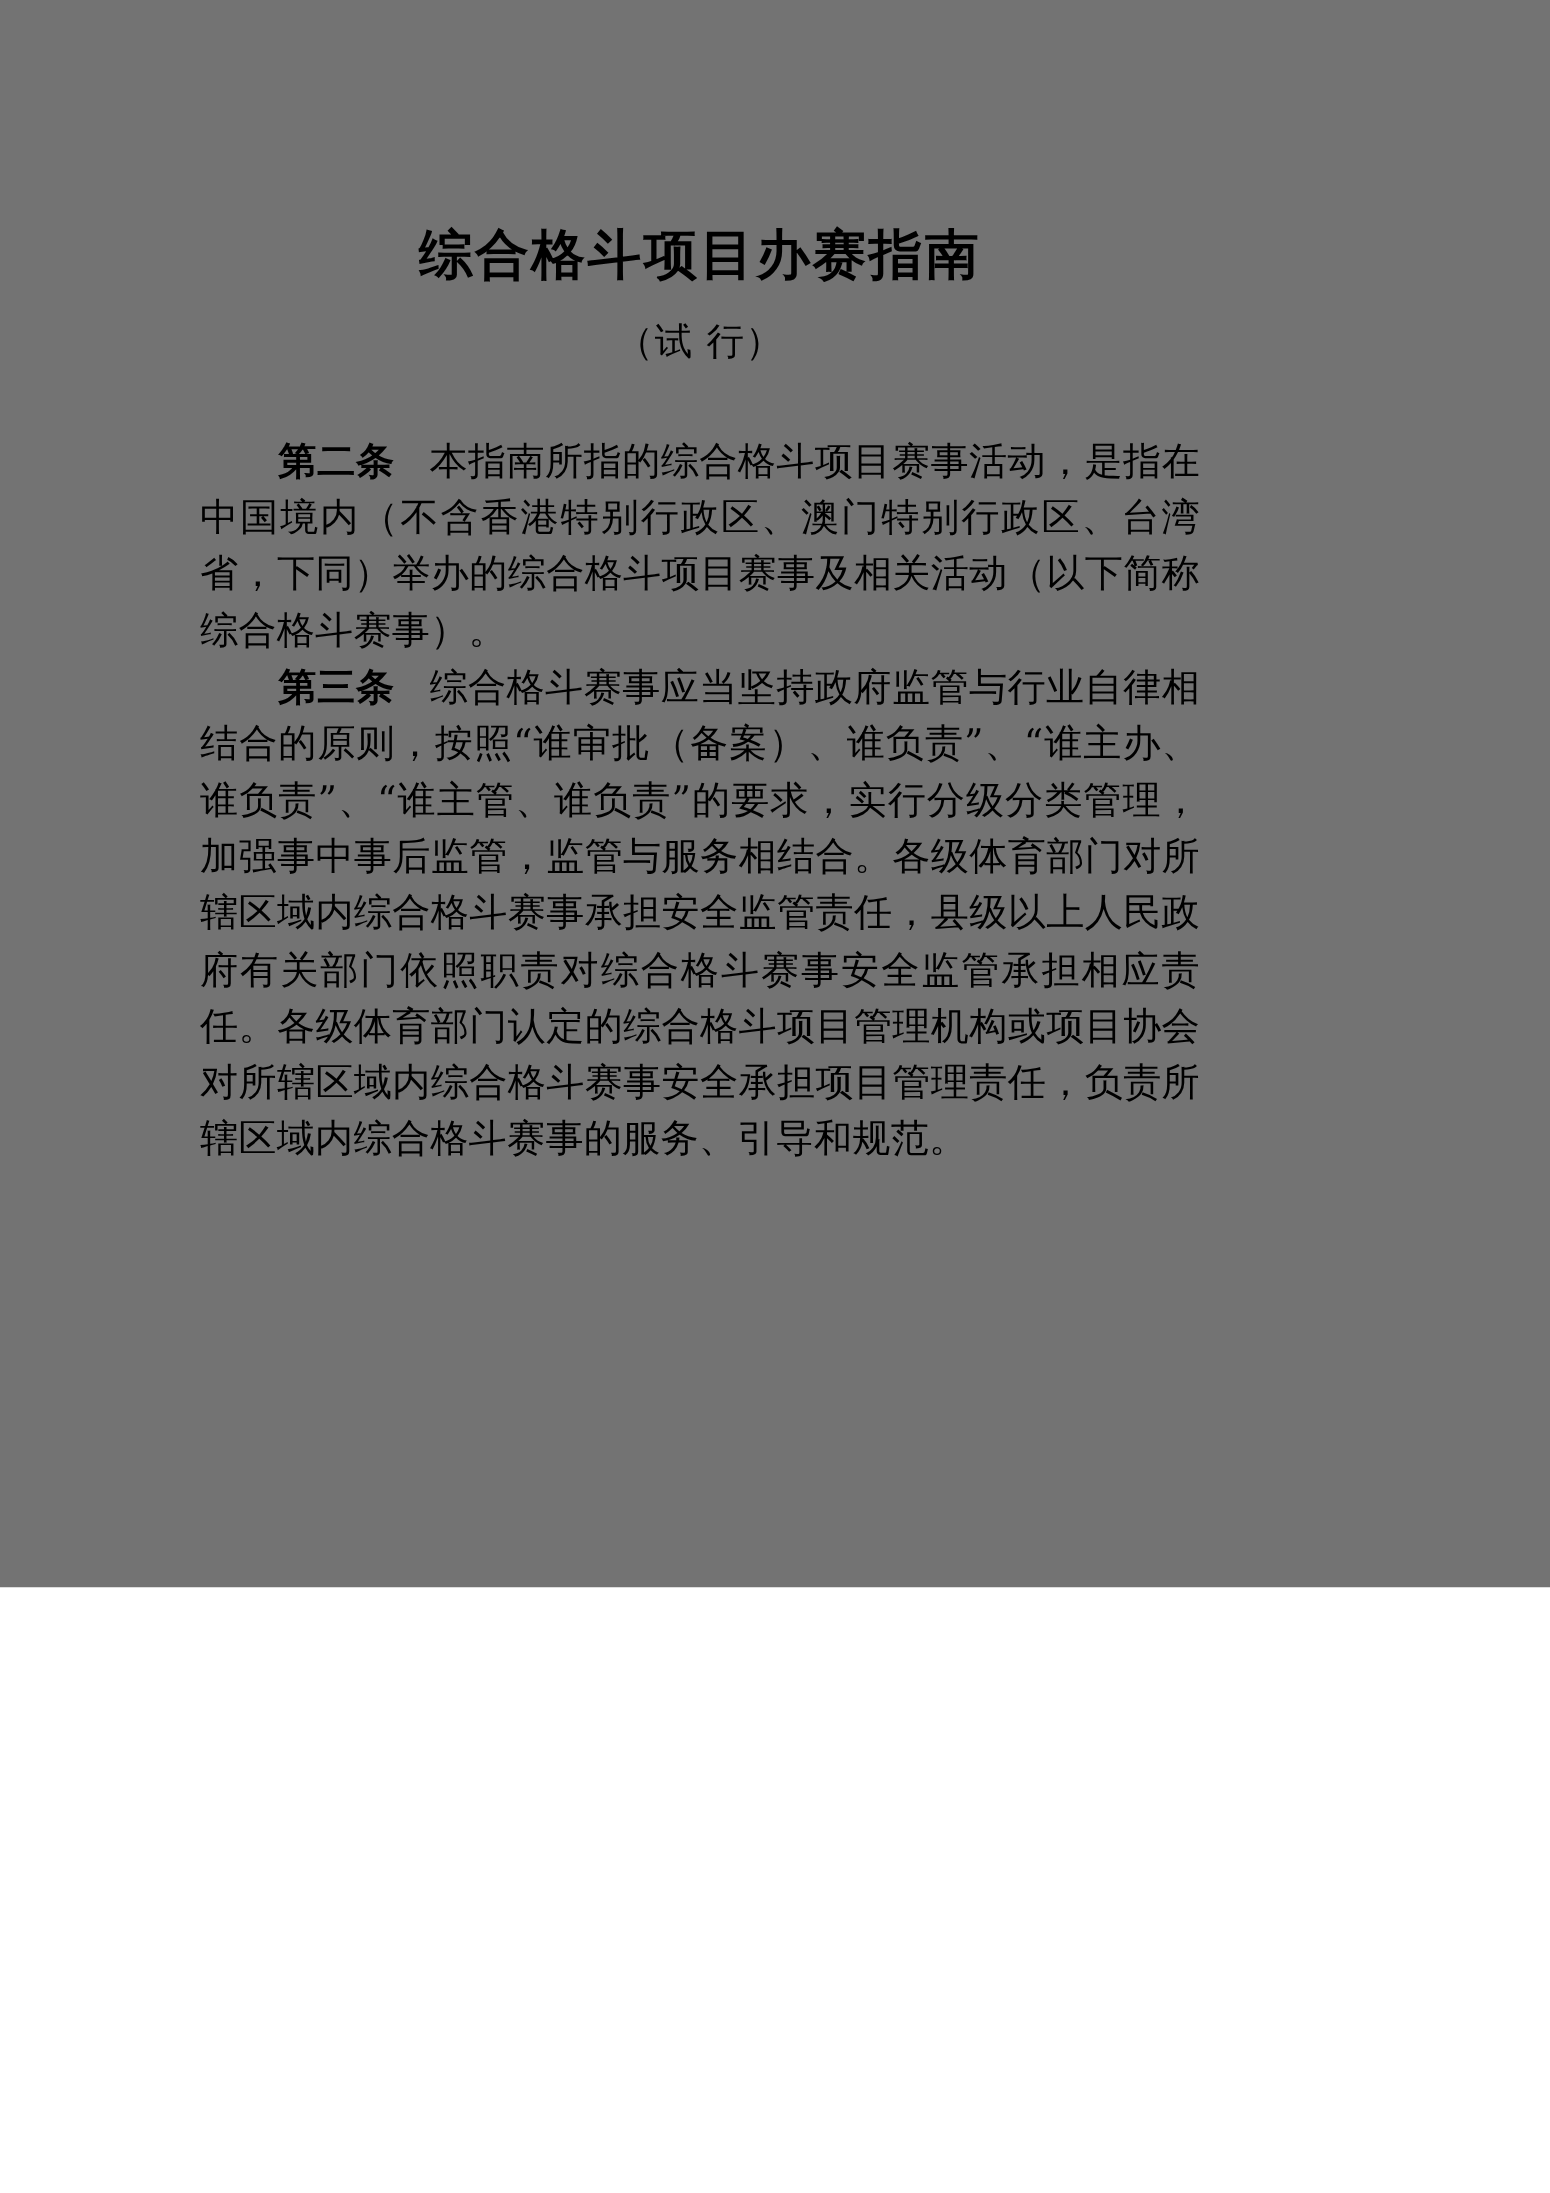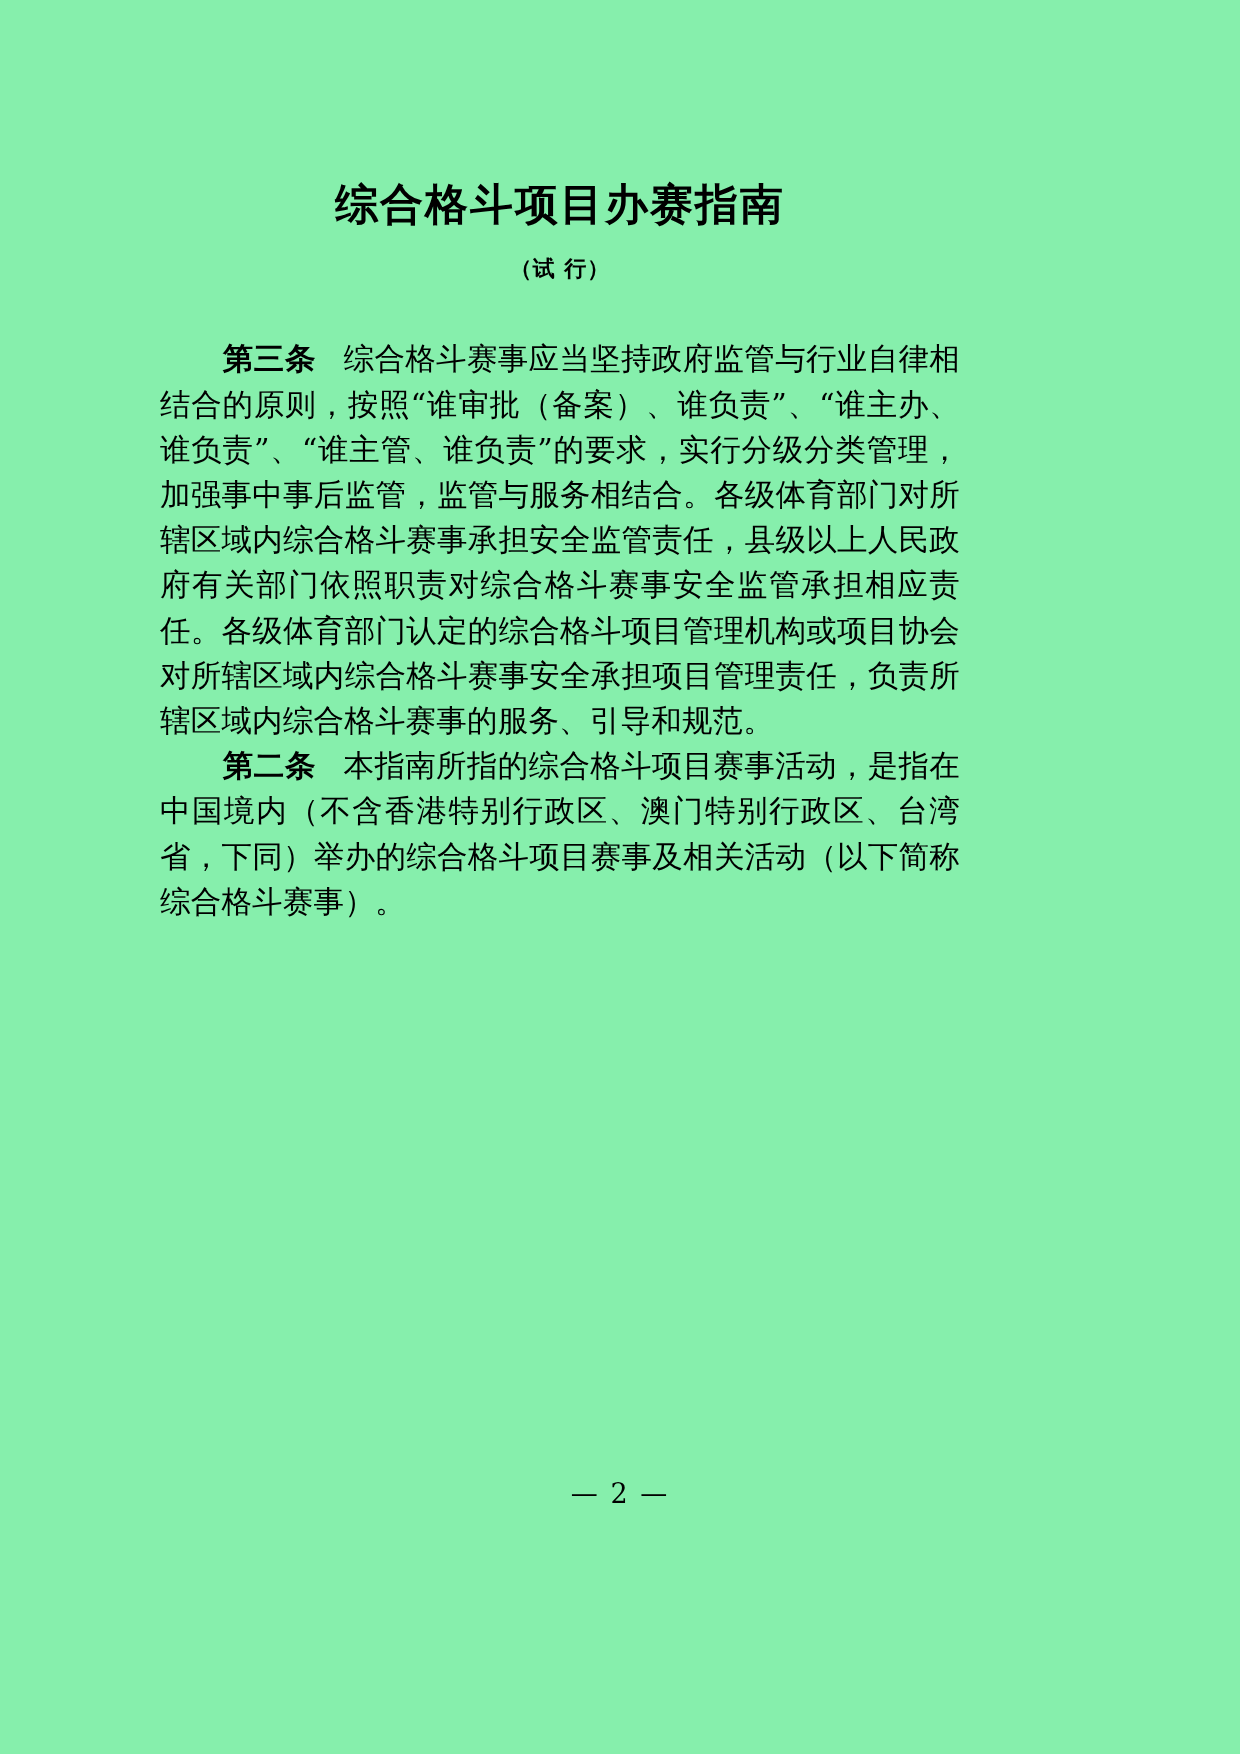--- a/index.html
+++ b/index.html
@@ -3,22 +3,22 @@
 <meta charset="utf-8">
 <style>
   html, body {
     margin: 0;
     padding: 0;
     background: #ffffff;
   }
   .page {
     position: relative;
     width: 1240px;
-    height: 1754px;
-    background: #86efac;
+    height: 1270px;
+    background: #737373;
     margin: 0 auto;
     overflow: hidden;
     font-family: "DejaVu Serif", "Liberation Serif", serif;
     color: #000000;
   }
   .content {
     position: absolute;
     left: 160px;
     top: 0;
     width: 800px;
@@ -32,22 +32,22 @@
     font-size: 43px;
     font-weight: 700;
     letter-spacing: 2px;
     line-height: 1.25;
     font-family: "DejaVu Serif", "Liberation Serif", serif;
   }
   .doc-subtitle {
     margin: 0;
     padding-top: 22px;
     text-align: center;
-    font-size: 22px;
-    font-weight: 700;
+    font-size: 30px;
+    font-weight: 400;
     letter-spacing: 1px;
     line-height: 1.3;
   }
 
   
   .chapter-heading {
     margin: 0;
     padding-top: 62px;
     text-align: center;
     font-size: 31px;
@@ -99,23 +99,23 @@
 <div class="page">
   <div class="content">
 
     <h1 class="doc-title">综合格斗项目办赛指南</h1>
 
     <div class="doc-subtitle">（试  行）</div>
 
 
 
     <p class="article">
-      <span class="indent"></span><span class="article-label">第三条</span><span class="article-gap"></span><span>综合格斗赛事应当坚持政府监管与行业自律相结合的原则，按照“谁审批（备案）、谁负责”、“谁主办、谁负责”、“谁主管、谁负责”的要求，实行分级分类管理，加强事中事后监管，监管与服务相结合。各级体育部门对所辖区域内综合格斗赛事承担安全监管责任，县级以上人民政府有关部门依照职责对综合格斗赛事安全监管承担相应责任。各级体育部门认定的综合格斗项目管理机构或项目协会对所辖区域内综合格斗赛事安全承担项目管理责任，负责所辖区域内综合格斗赛事的服务、引导和规范。</span>
+      <span class="indent"></span><span class="article-label">第二条</span><span class="article-gap"></span><span>本指南所指的综合格斗项目赛事活动，是指在中国境内（不含香港特别行政区、澳门特别行政区、台湾省，下同）举办的综合格斗项目赛事及相关活动（以下简称综合格斗赛事）。</span>
     </p>
 
     <p class="article">
-      <span class="indent"></span><span class="article-label">第二条</span><span class="article-gap"></span><span>本指南所指的综合格斗项目赛事活动，是指在中国境内（不含香港特别行政区、澳门特别行政区、台湾省，下同）举办的综合格斗项目赛事及相关活动（以下简称综合格斗赛事）。</span>
+      <span class="indent"></span><span class="article-label">第三条</span><span class="article-gap"></span><span>综合格斗赛事应当坚持政府监管与行业自律相结合的原则，按照“谁审批（备案）、谁负责”、“谁主办、谁负责”、“谁主管、谁负责”的要求，实行分级分类管理，加强事中事后监管，监管与服务相结合。各级体育部门对所辖区域内综合格斗赛事承担安全监管责任，县级以上人民政府有关部门依照职责对综合格斗赛事安全监管承担相应责任。各级体育部门认定的综合格斗项目管理机构或项目协会对所辖区域内综合格斗赛事安全承担项目管理责任，负责所辖区域内综合格斗赛事的服务、引导和规范。</span>
     </p>
 
   </div>
 
   <div class="page-footer">— 2 —</div>
 </div>
 
 </body></html>

